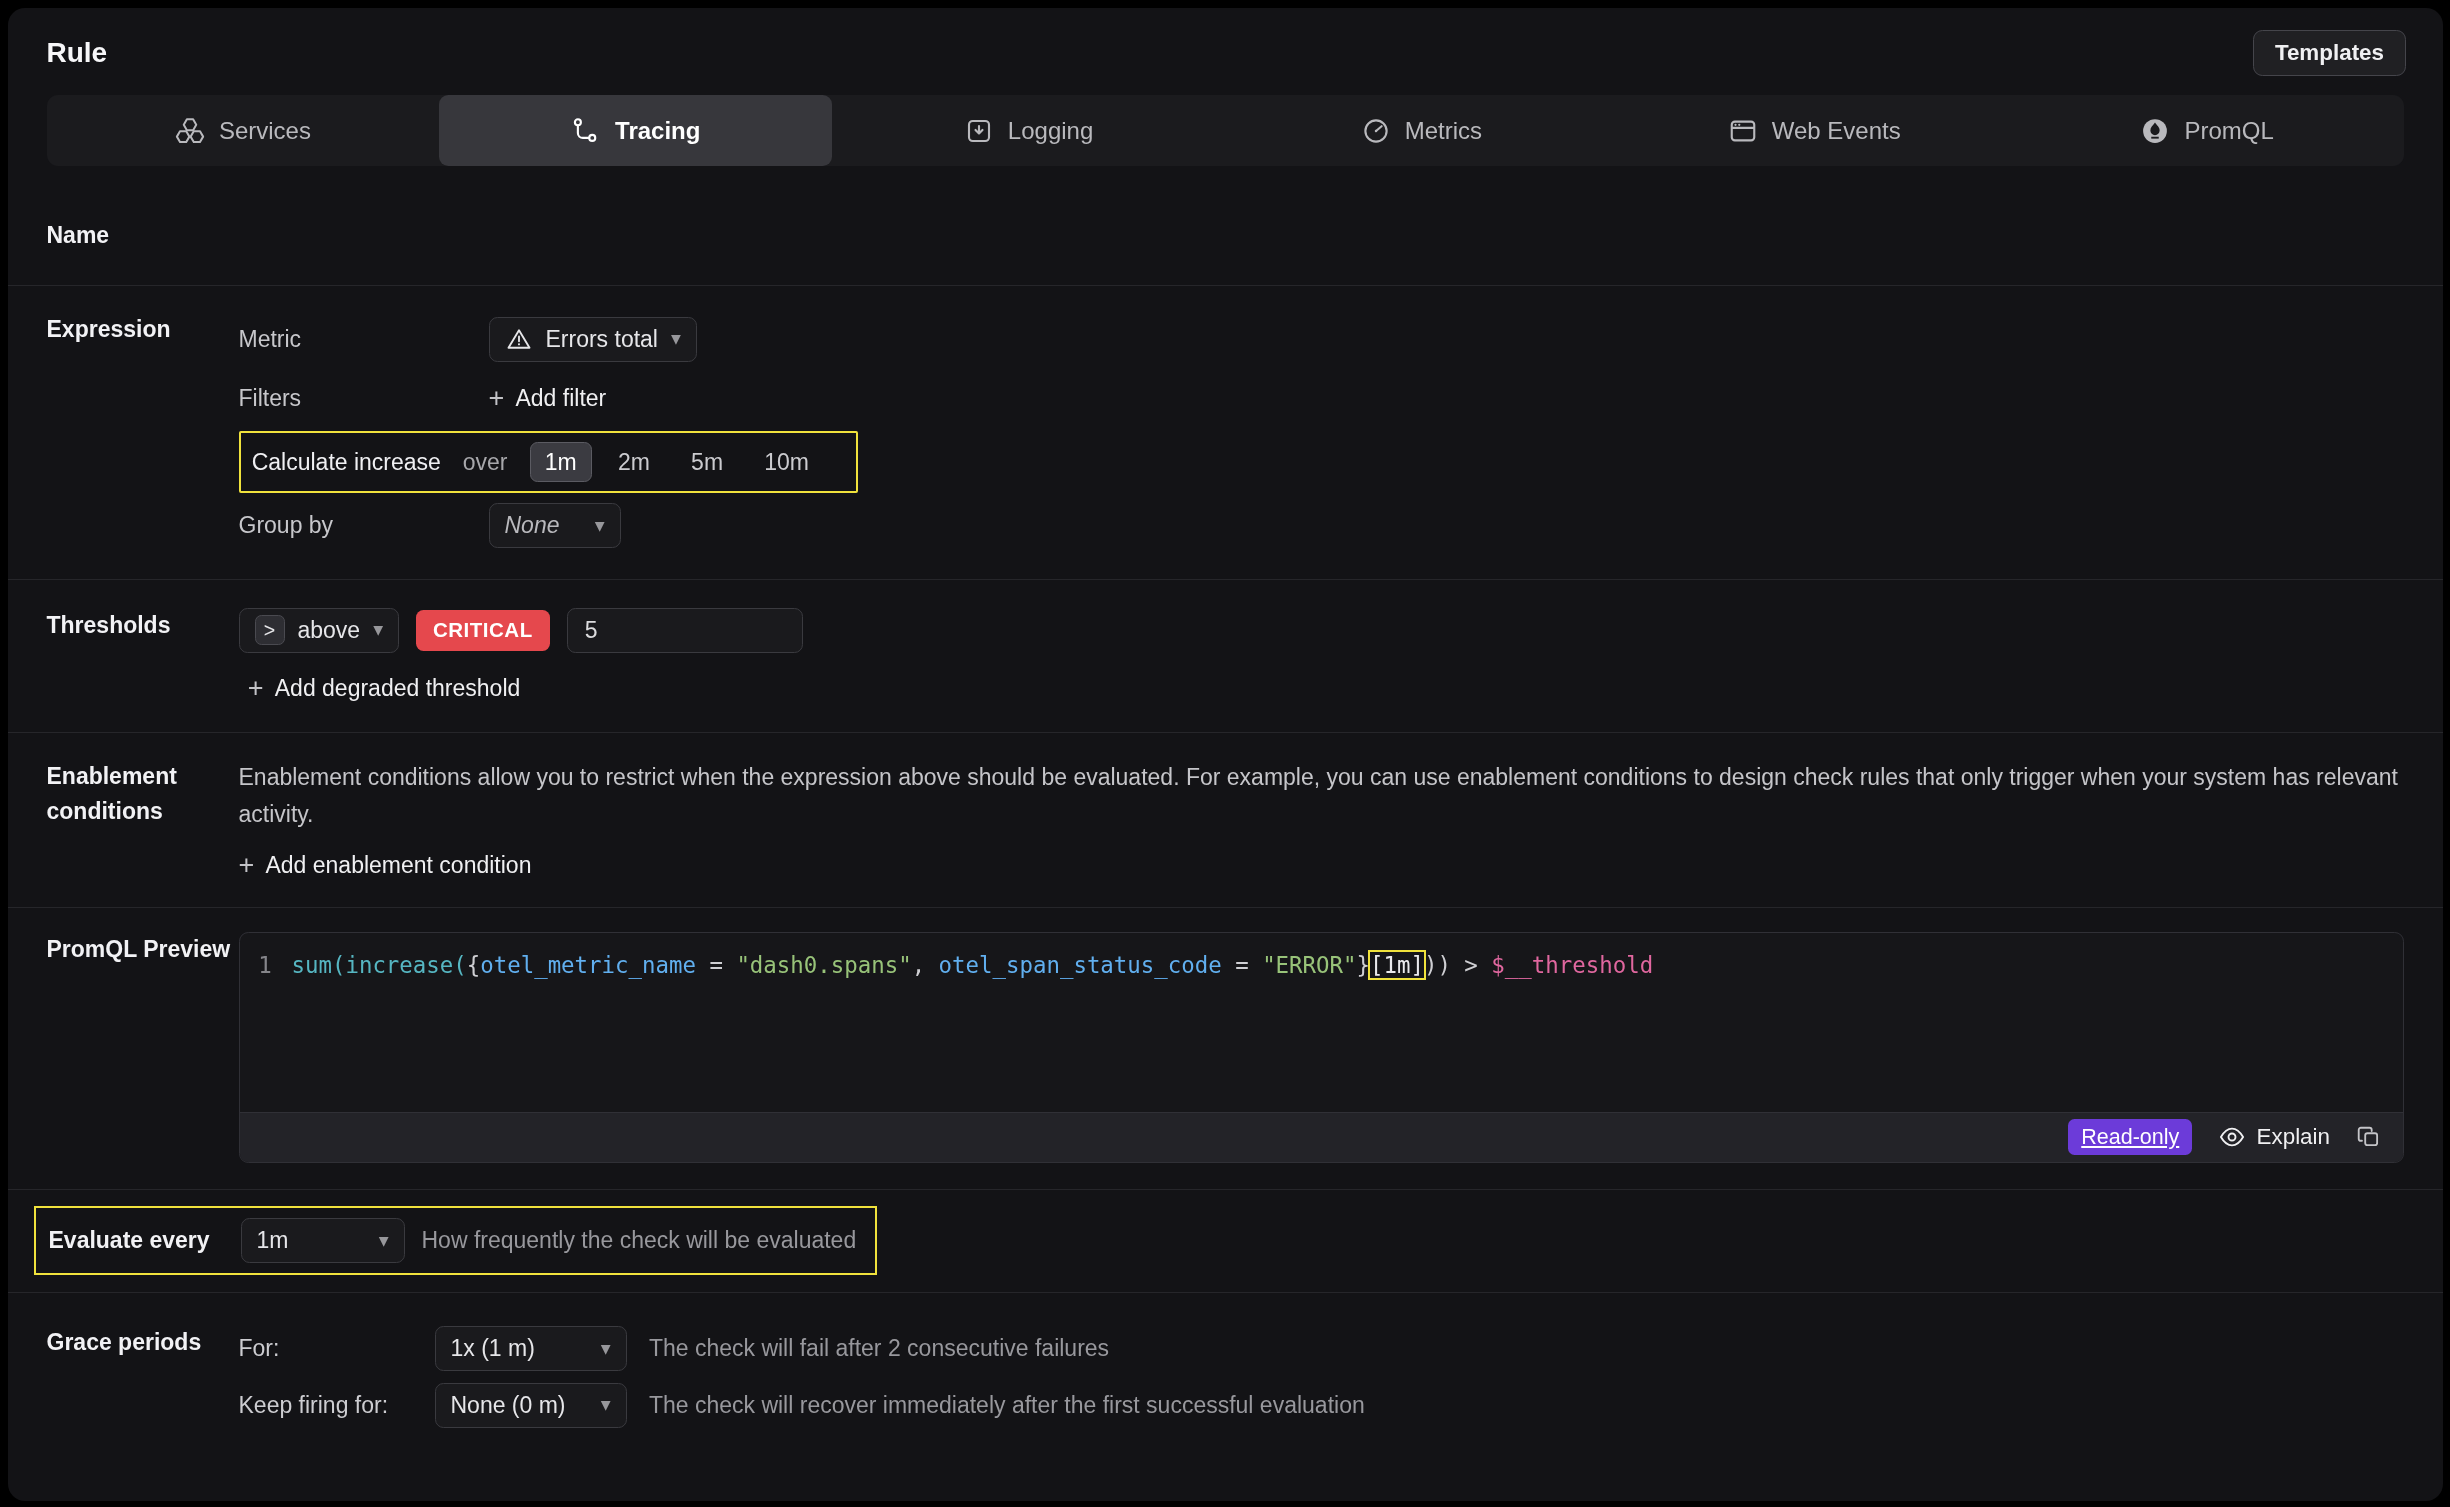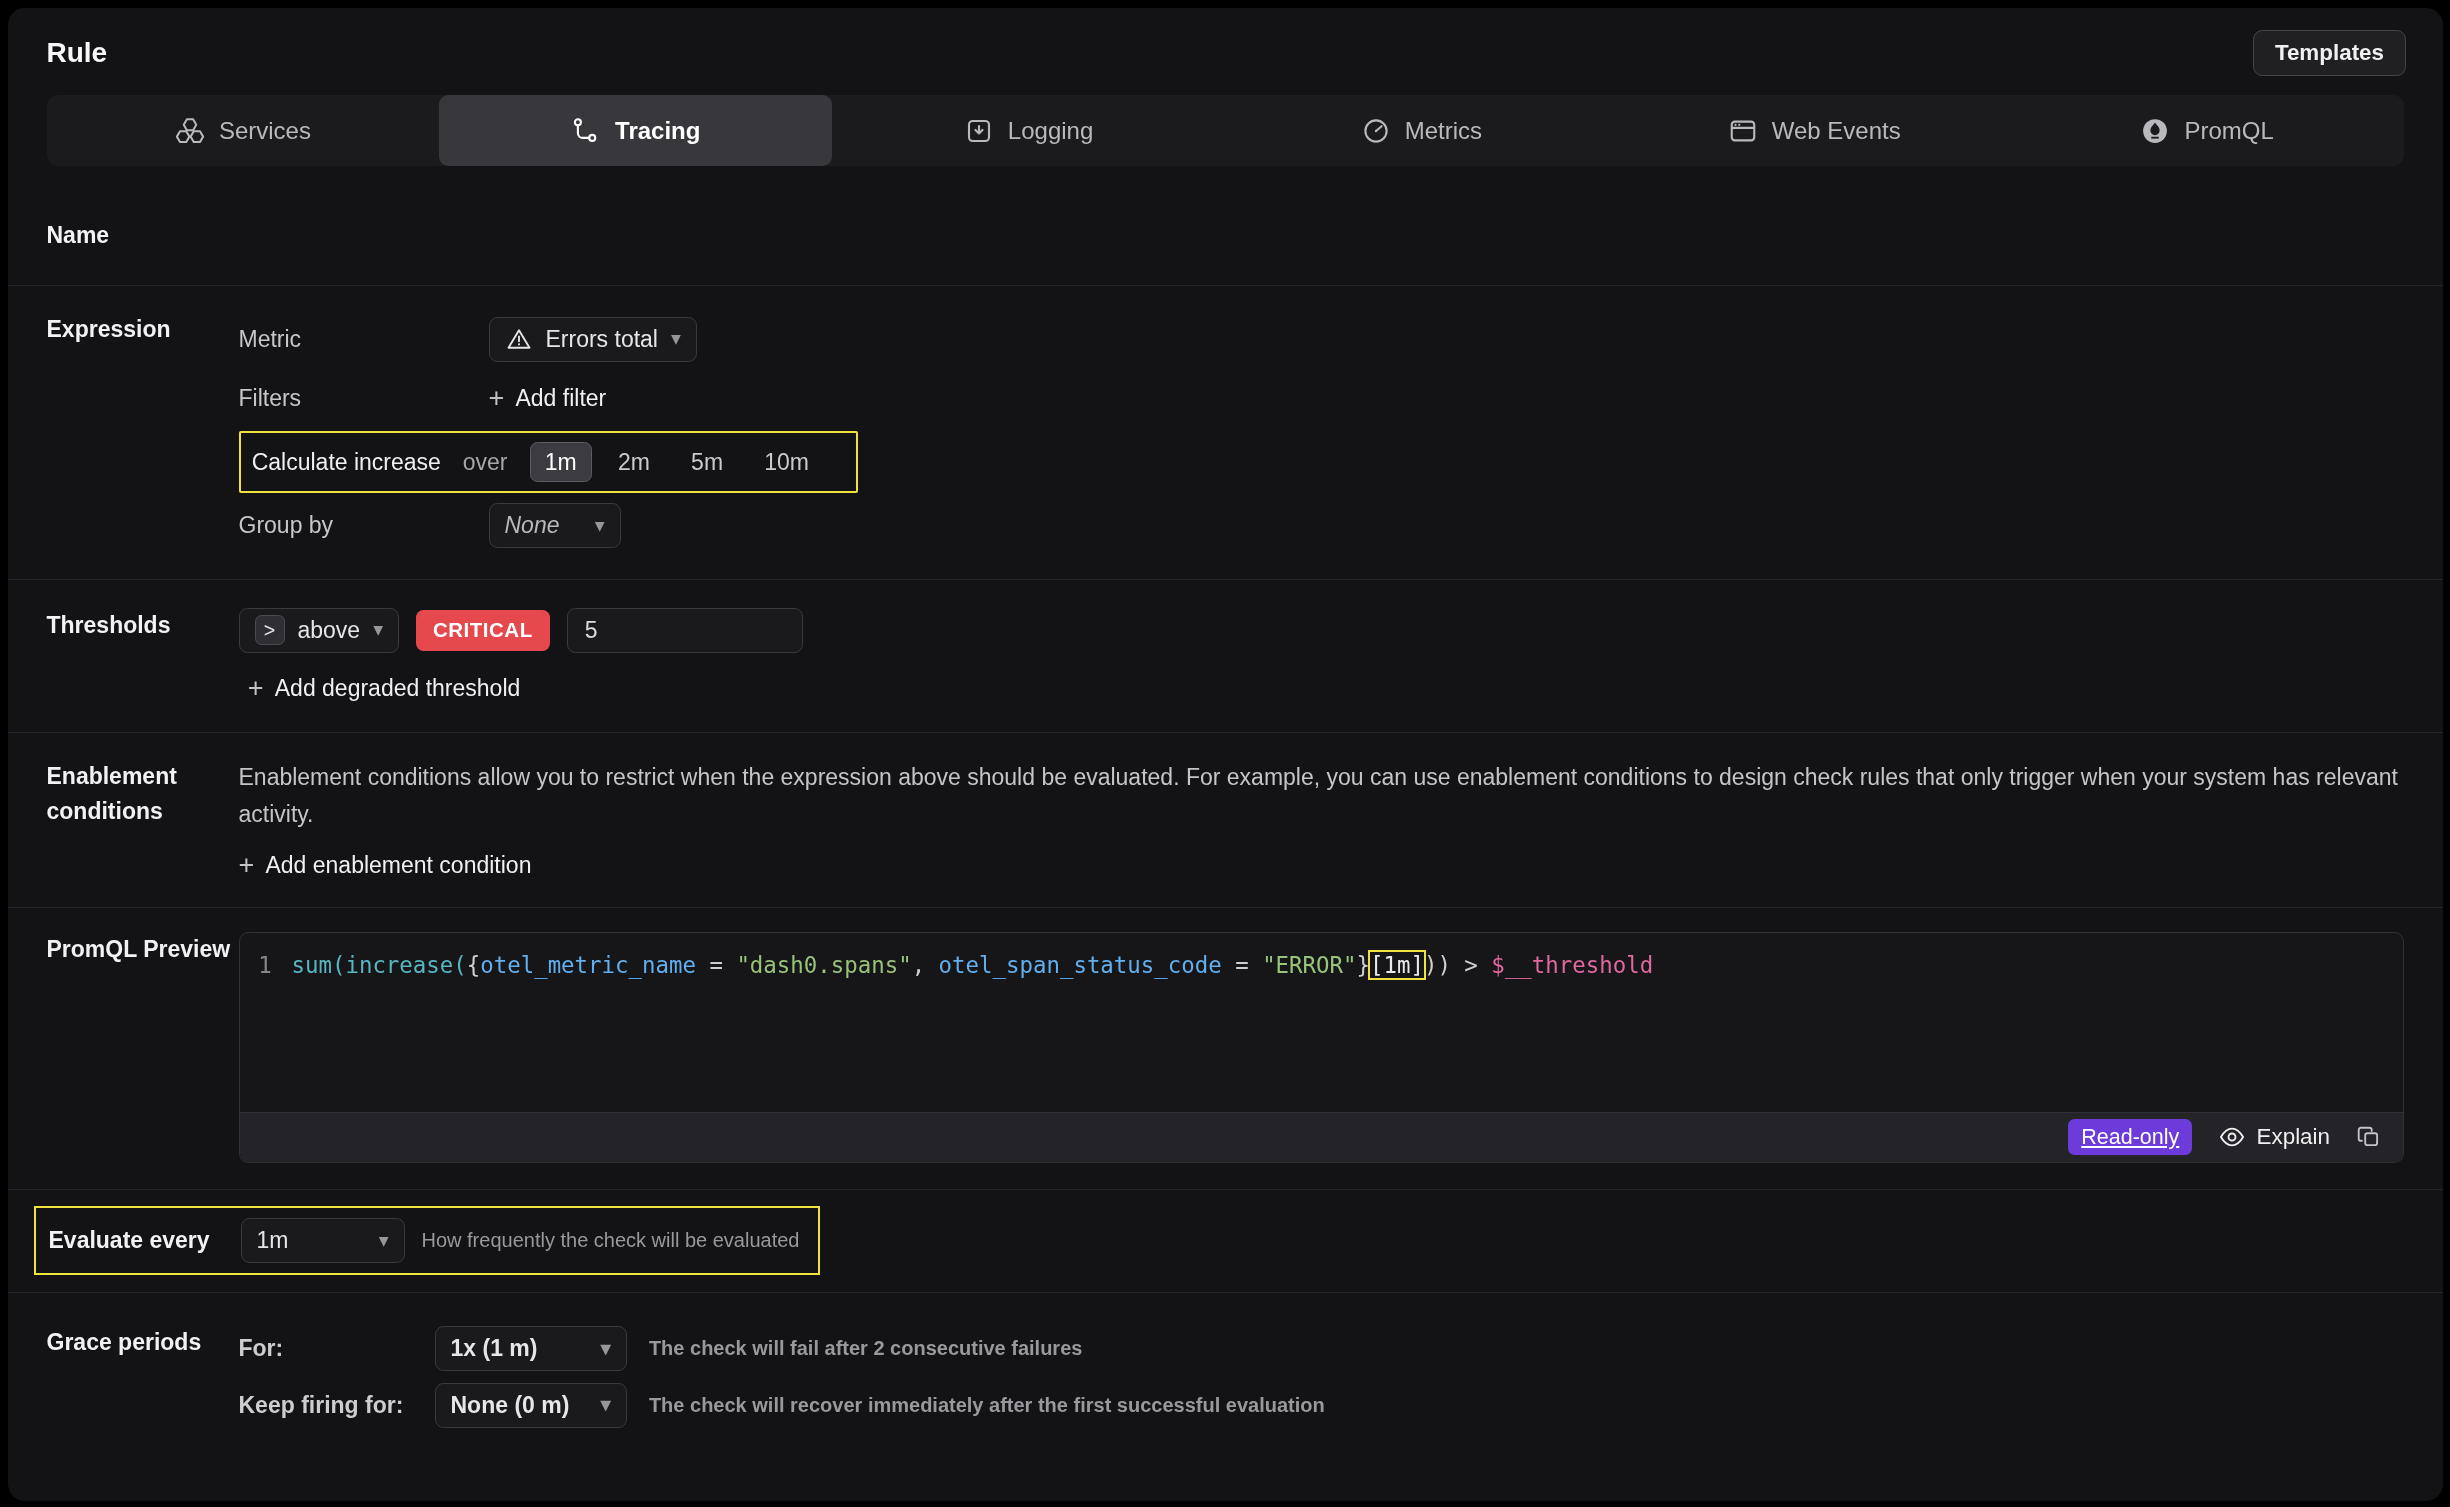--- a/index.html
+++ b/index.html
@@ -80,25 +80,25 @@
   .boxed { outline:2.8px solid #f0e23c; outline-offset:0.9px; }
   .editor-footer { height:50px; background:#232328; border-top:0.9px solid #303036; display:flex;
     align-items:center; justify-content:flex-end; gap:26px; padding:0 20.5px; }
   .badge-readonly { background:#6c3bd9; color:#fff; font-size:21.5px; border-radius:6.5px; padding:5.6px 13px;text-decoration:underline; }
   .explain-btn { display:inline-flex; align-items:center; gap:10.3px; font-size:22.4px; color:#f0f0f2; cursor:pointer; }
   .icon-btn { display:flex; color:#c4c4c8; cursor:pointer; }
 
   .sect-evaluate { padding:17px 39px 17px 26px; align-items:center; }
   .eval-box { display:inline-flex; align-items:center; height:69px; padding:0 13px 0 13px; }
   .eval-dd { width:164px; justify-content:space-between; }
-  .helper { font-size:20px; color:#98989d; }
+  .helper { font-size:23px; color:#98989d; }
   .eval-box .helper { margin-left:17px; margin-right:5.6px; }
 
   .sect-grace { padding-top:32px; padding-bottom:28px; }
-  .g-row { display:flex; align-items:center; height:47px;font-weight:bold; }
+  .g-row { display:flex; align-items:center; height:47px; }
   .g-row + .g-row { margin-top:9.3px; }
   .g-label { width:196px; flex:none; font-size:23px; color:#cdcdd1; }
   .g-dd { width:192px; justify-content:space-between; }
   .g-helper { margin-left:22.4px; }
 
   svg { display:block; }
 </style>
 </head>
 <body>
 

